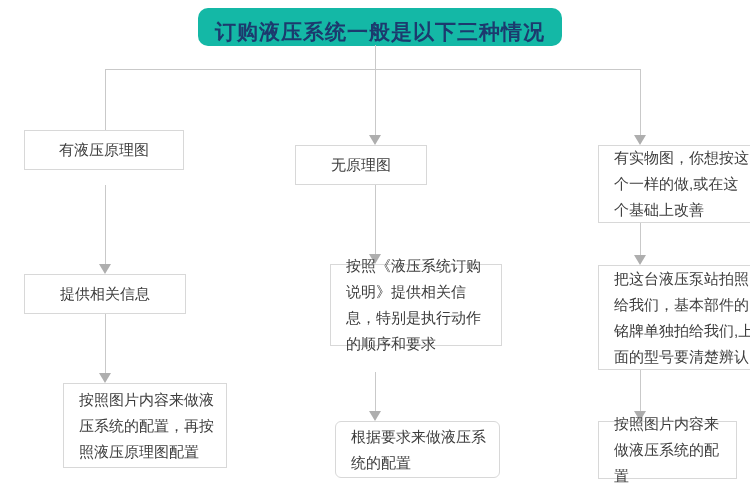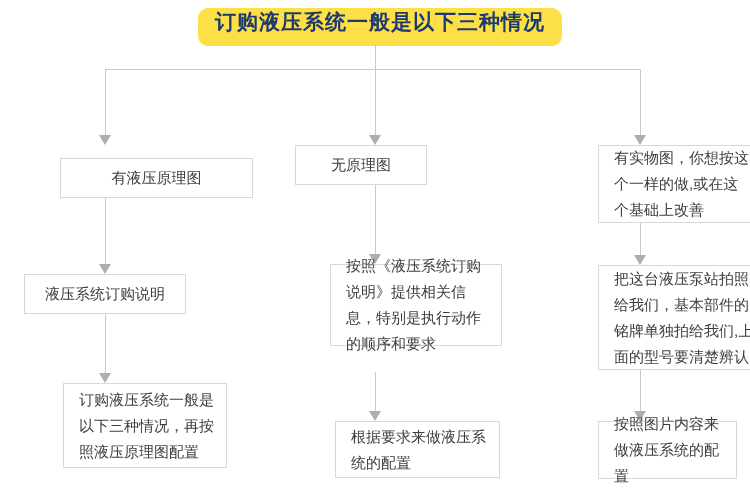--- a/index.html
+++ b/index.html
@@ -8,23 +8,23 @@
     width: 750px;
     height: 490px;
     background: #ffffff;
     overflow: hidden;
     font-family: "Liberation Sans", sans-serif;
   }
   .header-banner {
     position: absolute;
     left: 198px; top: 8px;
     width: 364px; height: 38px;
-    background: #fde047;
+    background: #14b8a6;
     border-radius: 10px;
-    display: flex; align-items: flex-start; justify-content: center;
+    display: flex; align-items: flex-end; justify-content: center;
     color: #1c3a6e;
     font-size: 21px;
     font-weight: 700;
     letter-spacing: 1px;
     box-sizing: border-box;
   }
   .flow-box {
     position: absolute;
     background: #ffffff;
     border: 1px solid #d8d8d8;
@@ -73,37 +73,37 @@
   <div class="vline" style="left:640px; top:223px; height:32px;"></div>
   <div class="arrow-head" style="left:634px; top:255px;"></div>
 
   <div class="vline" style="left:105px; top:314px; height:59px;"></div>
   <div class="arrow-head" style="left:99px; top:373px;"></div>
   <div class="vline" style="left:375px; top:372px; height:39px;"></div>
   <div class="arrow-head" style="left:369px; top:411px;"></div>
   <div class="vline" style="left:640px; top:370px; height:41px;"></div>
   <div class="arrow-head" style="left:634px; top:411px;"></div>
 
-  <div class="flow-box center" style="left:24px; top:158px; width:193px; height:40px;margin-left:36px;">
+  <div class="flow-box center" style="left:24px; top:130px; width:160px; height:40px;">
     <span>有液压原理图</span>
   </div>
   <div class="flow-box center" style="left:24px; top:274px; width:162px; height:40px;">
-    <span>液压系统订购说明</span>
+    <span>提供相关信息</span>
   </div>
   <div class="flow-box left" style="left:23px; top:383px; width:164px; height:85px;">
-    <span>订购液压系统一般是以下三种情况，再按照液压原理图配置</span>
+    <span>按照图片内容来做液压系统的配置，再按照液压原理图配置</span>
   </div>
 
   <div class="flow-box center" style="left:295px; top:145px; width:132px; height:40px;">
     <span>无原理图</span>
   </div>
   <div class="flow-box left" style="left:290px; top:264px; width:172px; height:82px;">
     <span>按照《液压系统订购说明》提供相关信息，特别是执行动作的顺序和要求</span>
   </div>
-  <div class="flow-box left" style="left:295px; top:421px; width:165px; height:57px;">
+  <div class="flow-box left" style="left:295px; top:421px; width:165px; height:57px;border-radius:6px;">
     <span>根据要求来做液压系统的配置</span>
   </div>
 
   <div class="flow-box left" style="left:558px; top:145px; width:164px; height:78px;">
     <span>有实物图，你想按这个一样的做,或在这个基础上改善</span>
   </div>
   <div class="flow-box left" style="left:558px; top:265px; width:171px; height:105px;">
     <span>把这台液压泵站拍照给我们，基本部件的铭牌单独拍给我们,上面的型号要清楚辨认</span>
   </div>
   <div class="flow-box left" style="left:558px; top:421px; width:139px; height:58px;">

